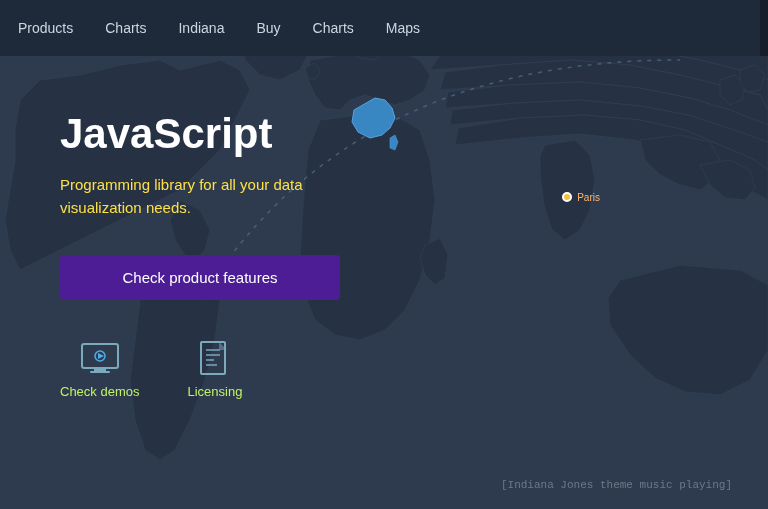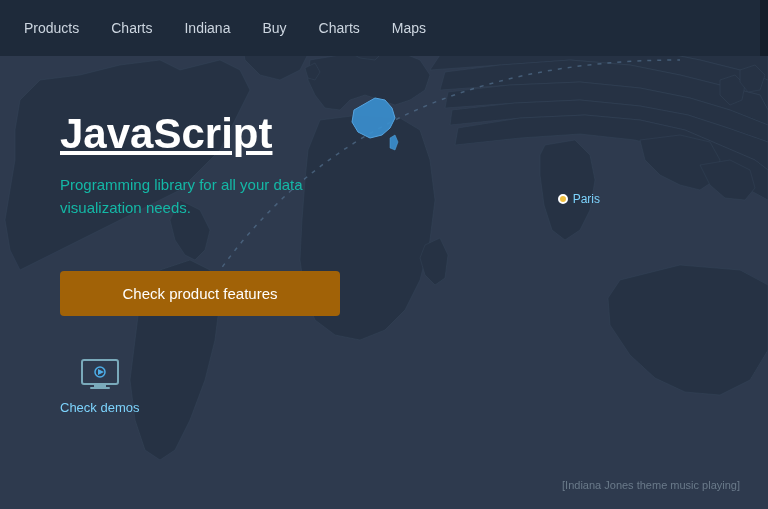--- a/index.html
+++ b/index.html
@@ -12,21 +12,21 @@
     }
 
     
     nav {
       position: absolute;
       top: 0; left: 0; right: 8px;
       height: 56px;
       background: #1e2a3a;
       display: flex;
       align-items: center;
-      padding: 0 24px;
+      padding: 0 18px;
       z-index: 10;
     }
     .logo {
       display: flex;
       align-items: center;
       gap: 6px;
       margin-right: 40px;
     }
     .nav-links {
       display: flex;
@@ -63,32 +63,31 @@
       top: 110px;
       left: 60px;
       z-index: 5;
     }
     .hero-title {
       font-size: 42px;
       font-weight: 700;
       color: #ffffff;
       line-height: 1.15;
       margin-bottom: 16px;
-      text-decoration: underline;
     }
     .hero-subtitle {
       font-size: 15px;
-      color: #14b8a6;
+      color: #fde047;
       line-height: 1.5;
       max-width: 280px;
-      margin-bottom: 52px;
+      margin-bottom: 36px;
     }
     .cta-button {
       display: inline-block;
-      background: #a16207;
+      background: #4c1d95;
       color: #fff;
       font-size: 15px;
       font-weight: 500;
       padding: 14px 60px;
       border-radius: 4px;
       border: none;
       cursor: pointer;
       text-align: center;
       width: 280px;
       margin-bottom: 40px;
@@ -109,52 +108,53 @@
     }
     .bottom-link-item .icon-box {
       width: 44px;
       height: 36px;
       display: flex;
       align-items: center;
       justify-content: center;
     }
     .bottom-link-item span {
       font-size: 13px;
-      color: #7dd3fc;
+      color: #bef264;
     }
 
     
     .paris-label {
       position: absolute;
       top: 192px;
       right: 168px;
       z-index: 6;
       display: flex;
-      align-items: center;
+      align-items: flex-start;
       gap: 5px;
-      font-size: 12px;
-      color: #7dd3fc;
+      font-size: 10px;
+      color: #fdba74;
       font-weight: 500;
     }
     .paris-dot {
       width: 10px;
       height: 10px;
       background: #f0c040;
       border-radius: 50%;
       border: 2px solid #fff;
     }
 
     
     .indiana-note {
       position: absolute;
       bottom: 18px;
-      right: 28px;
+      right: 36px;
       font-size: 11px;
       color: #6a7a8a;
       z-index: 6;
+      font-family: Liberation Mono, monospace;
     }
 
     
     .continent {
       fill: #263244;
       stroke: #344558;
       stroke-width: 0.5;
     }
 
     .nav-overlay {
@@ -273,18 +273,31 @@
             <rect x="2" y="2" width="36" height="24" rx="2" fill="none" stroke="#7aaabb" stroke-width="2"></rect>
             <rect x="14" y="26" width="12" height="3" fill="#7aaabb"></rect>
             <rect x="10" y="29" width="20" height="2" fill="#7aaabb" rx="1"></rect>
             <circle cx="20" cy="14" r="5" fill="none" stroke="#4daee8" stroke-width="1.5"></circle>
             <polygon points="18,11 24,14 18,17" fill="#4daee8"></polygon>
           </svg>
         </div>
         <span>Check demos</span>
       </div>
 
+      <div class="bottom-link-item">
+        <div class="icon-box">
+          <svg width="32" height="36" viewBox="0 0 32 36" xmlns="http://www.w3.org/2000/svg">
+            <rect x="2" y="2" width="24" height="32" rx="1" fill="none" stroke="#7aaabb" stroke-width="2"></rect>
+            <line x1="7" y1="10" x2="21" y2="10" stroke="#7aaabb" stroke-width="1.5"></line>
+            <line x1="7" y1="15" x2="21" y2="15" stroke="#7aaabb" stroke-width="1.5"></line>
+            <line x1="7" y1="20" x2="15" y2="20" stroke="#7aaabb" stroke-width="1.5"></line>
+            <line x1="7" y1="25" x2="18" y2="25" stroke="#7aaabb" stroke-width="1.5"></line>
+            <polygon points="20,2 28,10 20,10" fill="#7aaabb" opacity="0.5"></polygon>
+          </svg>
+        </div>
+        <span>Licensing</span>
+      </div>
     </div>
   </div>
 
   <div class="indiana-note">[Indiana Jones theme music playing]</div>
 
 </div>
 
 </body></html>

